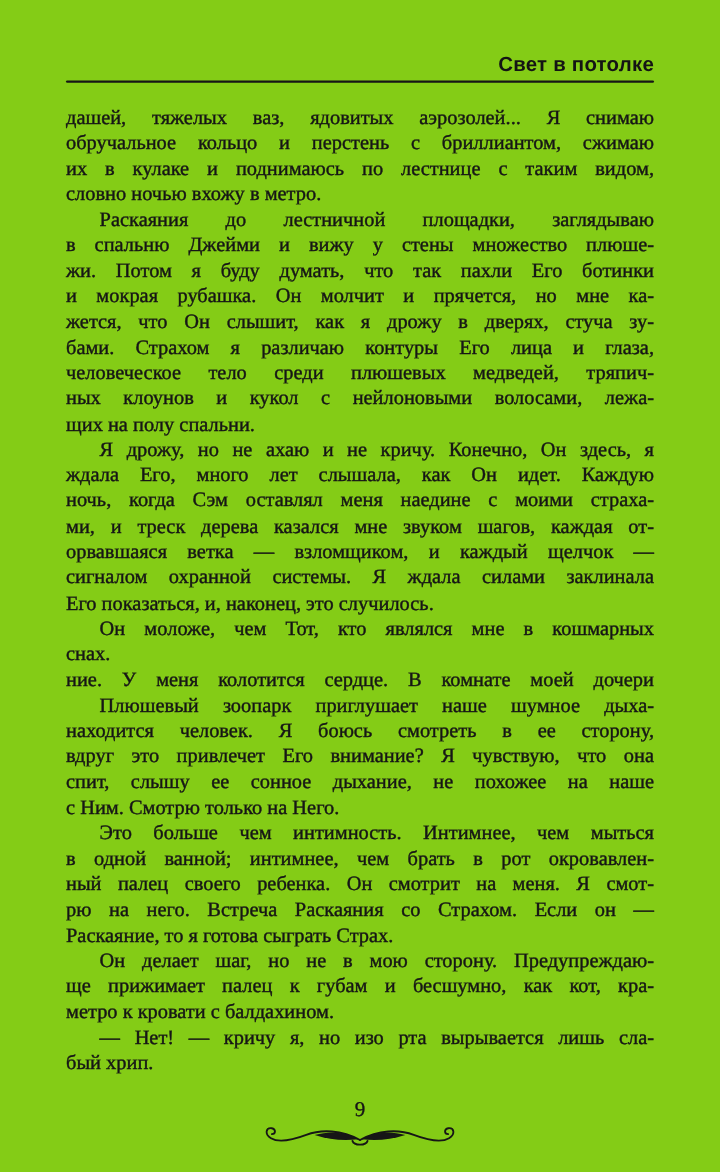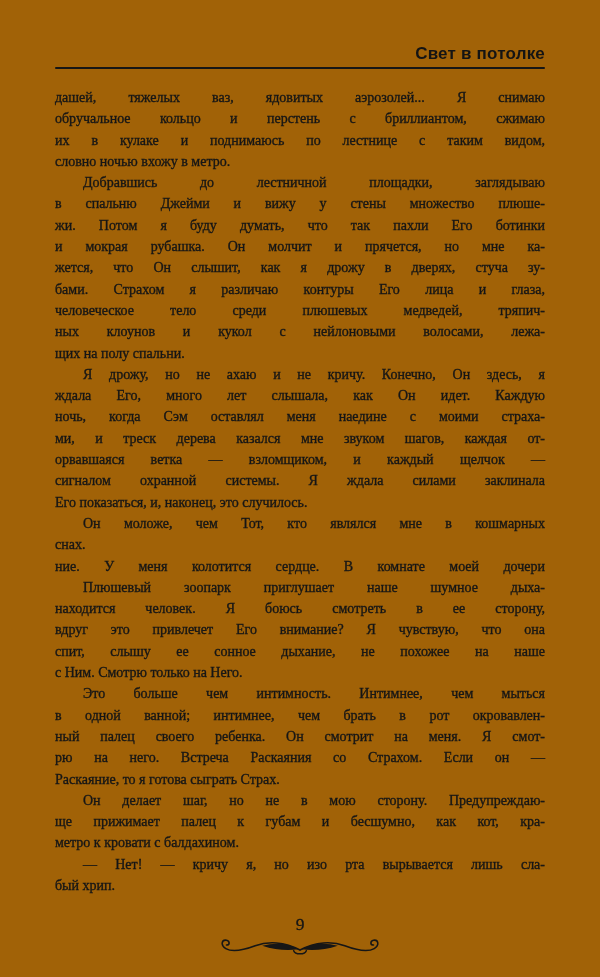--- a/index.html
+++ b/index.html
@@ -4,21 +4,21 @@
 <style>
   html, body { margin: 0; padding: 0; }
   body {
     width: 600px; height: 977px;
     background: #f6f6f4;
     font-family: "Liberation Serif", serif;
   }
   .page {
     position: relative;
     width: 600px; height: 977px;
-    background: #a16207;
+    background: #84cc16;
     color: #1a1a1a;
     overflow: hidden;
   }
   .running-header {
     position: absolute;
     top: 44px; left: 55px; right: 55px;
     text-align: right;
     font-family: "Liberation Sans", sans-serif;
     font-weight: bold;
     font-size: 17px;
@@ -29,21 +29,21 @@
     position: absolute;
     top: 67px; left: 55px; right: 55px;
     height: 2.4px;
     background: #161616;
     border-radius: 1px;
   }
   .text-block {
     position: absolute;
     top: 87px; left: 55px;
     width: 490px;
-    font-size: 14px;
+    font-size: 17px;
     line-height: 21.3px;
     color: #161616;
     -webkit-text-stroke: 0.35px #161616;
   }
   .para { margin: 0; }
   .line { text-align: justify; white-space: normal; }
   .line.j { text-align-last: justify; }
   .line.first { text-indent: 28px; }
   .footer {
     position: absolute;
@@ -68,21 +68,21 @@
   <div class="header-rule"></div>
 
   <div class="text-block">
       <div class="para">
         <div class="line j">дашей, тяжелых ваз, ядовитых аэрозолей... Я снимаю</div>
         <div class="line j">обручальное кольцо и перстень с бриллиантом, сжимаю</div>
         <div class="line j">их в кулаке и поднимаюсь по лестнице с таким видом,</div>
         <div class="line">словно ночью вхожу в метро.</div>
       </div>
       <div class="para">
-        <div class="line j first">Добравшись до лестничной площадки, заглядываю</div>
+        <div class="line j first">Раскаяния до лестничной площадки, заглядываю</div>
         <div class="line j">в спальню Джейми и вижу у стены множество плюше-</div>
         <div class="line j">жи. Потом я буду думать, что так пахли Его ботинки</div>
         <div class="line j">и мокрая рубашка. Он молчит и прячется, но мне ка-</div>
         <div class="line j">жется, что Он слышит, как я дрожу в дверях, стуча зу-</div>
         <div class="line j">бами. Страхом я различаю контуры Его лица и глаза,</div>
         <div class="line j">человеческое тело среди плюшевых медведей, тряпич-</div>
         <div class="line j">ных клоунов и кукол с нейлоновыми волосами, лежа-</div>
         <div class="line">щих на полу спальни.</div>
       </div>
       <div class="para">

